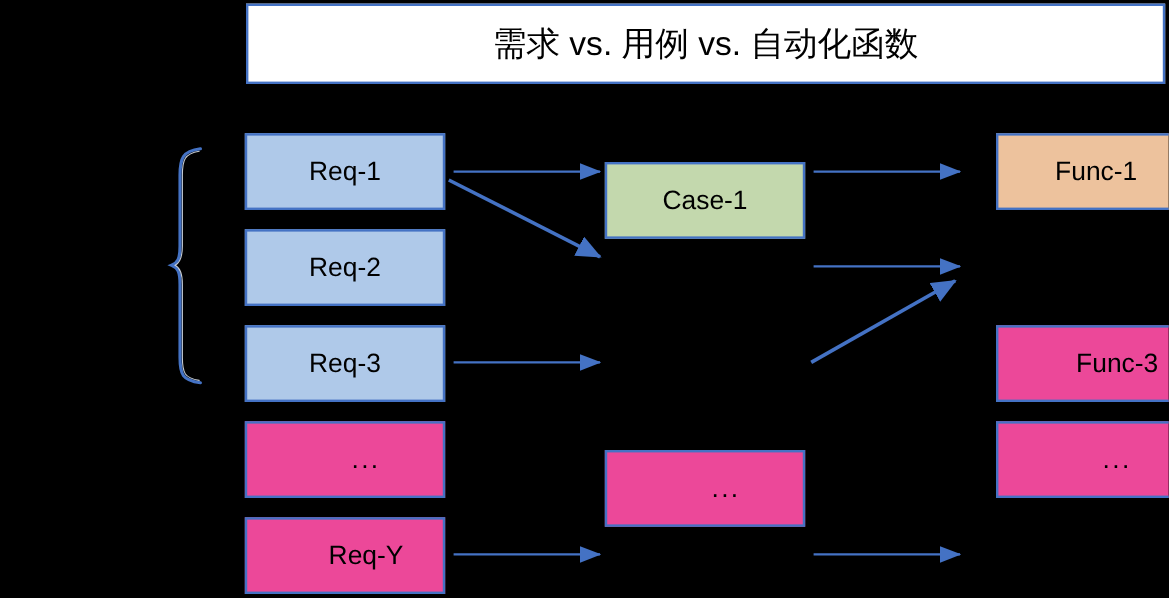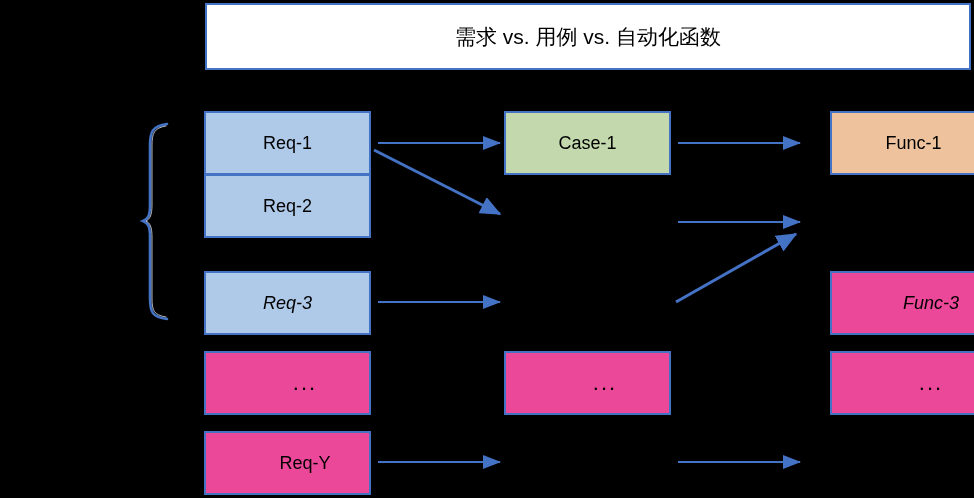--- a/index.html
+++ b/index.html
@@ -25,55 +25,55 @@
     width: 766px;
     height: 67px;
     box-sizing: border-box;
     background: #FFFFFF;
     border: 2px solid #4472C4;
     display: flex;
     align-items: center;
     justify-content: center;
   }
   .title-text {
-    font-size: 21px;
+    font-size: 28px;
     color: #000000;
     line-height: 1;
     white-space: nowrap;
   }
 
   
   .node {
     position: absolute;
     width: 167px;
     height: 64px;
     box-sizing: border-box;
     border: 2px solid #4472C4;
     display: flex;
     align-items: center;
     justify-content: center;
-    font-size: 18px;
+    font-size: 22px;
     color: #000000;
     line-height: 1;
   }
   .fill-blue   { background: #AFC9E9; }
   .fill-green  { background: #C3D8AD; }
   .fill-orange { background: #EDC29D; }
   .fill-white  { background: #ec4899; padding-left: 35px; }
   .node.ellipsis { font-size: 22px; letter-spacing: 2px; }
 
   
   .col-req  { left: 204px; }
-  .col-case { left: 504px; }
+  .col-case { left: 504px; margin-top: 24px; }
   .col-func { left: 804px; margin-left: 26px; }
 
   
   .row-1 { top: 111px; }
-  .row-2 { top: 174px; }
-  .row-3 { top: 271px; font-style: italic; }
+  .row-2 { top: 191px; }
+  .row-3 { top: 271px; }
   .row-4 { top: 351px; }
   .row-5 { top: 431px; text-align: right; }
 
   
   #overlay {
     position: absolute;
     left: 0;
     top: 0;
     width: 974px;
     height: 498px;

